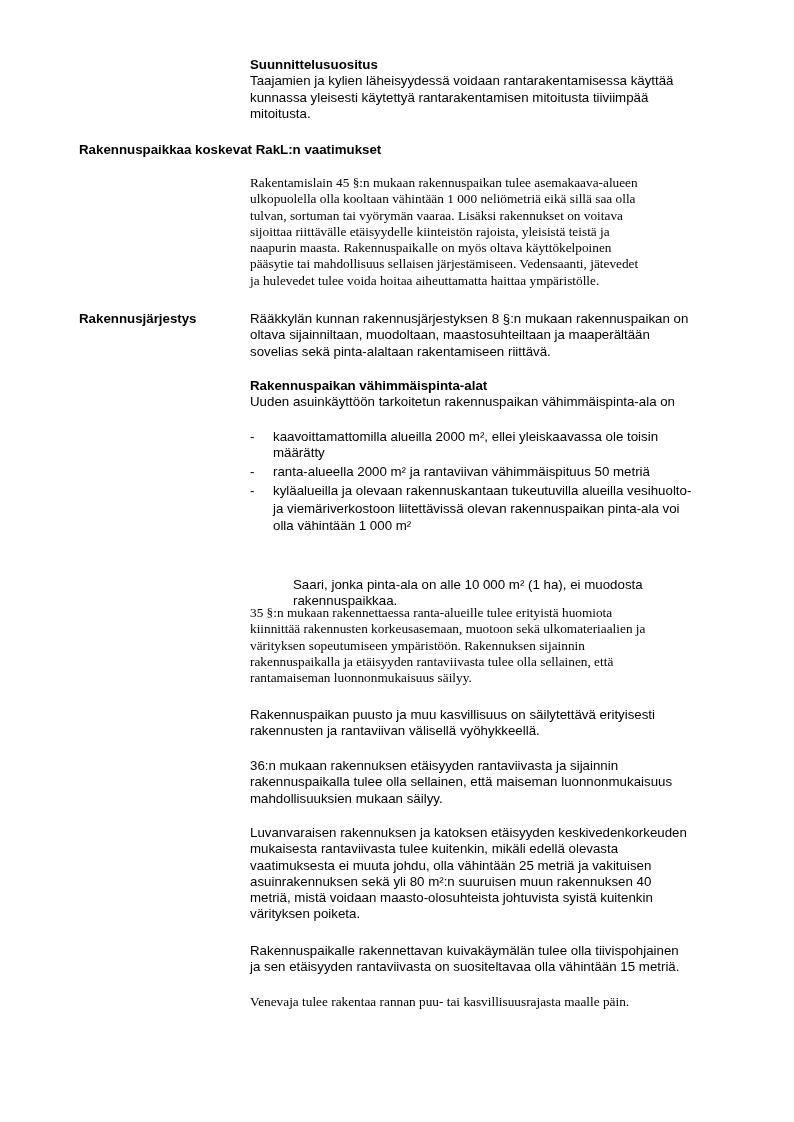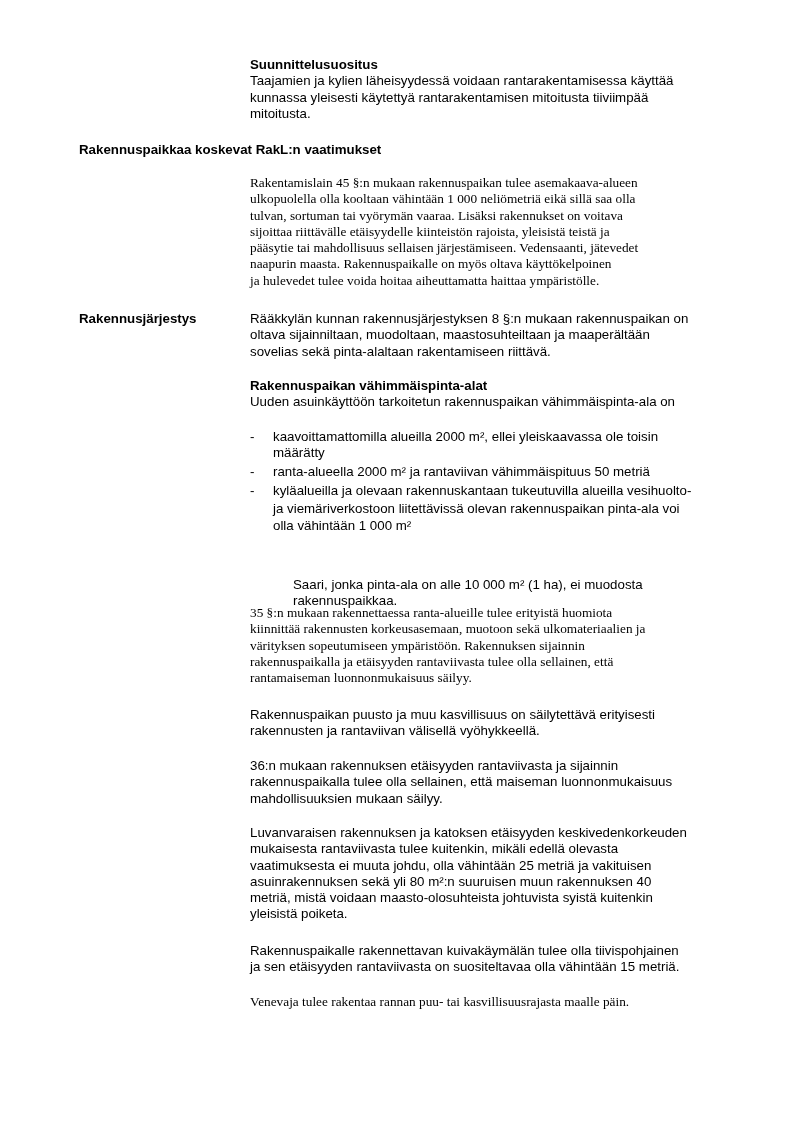--- a/index.html
+++ b/index.html
@@ -24,22 +24,22 @@
   <span class="line">mitoitusta.</span>
 </div>
 
 <div class="blk left bold" style="top:142px;">Rakennuspaikkaa koskevat RakL:n vaatimukset</div>
 
 <div class="blk right" style="top:175px;font-family:Liberation Serif, serif;">
   <span class="line">Rakentamislain 45 §:n mukaan rakennuspaikan tulee asemakaava-alueen</span>
   <span class="line">ulkopuolella olla kooltaan vähintään 1 000 neliömetriä eikä sillä saa olla</span>
   <span class="line">tulvan, sortuman tai vyörymän vaaraa. Lisäksi rakennukset on voitava</span>
   <span class="line">sijoittaa riittävälle etäisyydelle kiinteistön rajoista, yleisistä teistä ja</span>
+  <span class="line">naapurin maasta. Rakennuspaikalle on myös oltava käyttökelpoinen</span>
   <span class="line">pääsytie tai mahdollisuus sellaisen järjestämiseen. Vedensaanti, jätevedet</span>
-  <span class="line">naapurin maasta. Rakennuspaikalle on myös oltava käyttökelpoinen</span>
   <span class="line">ja hulevedet tulee voida hoitaa aiheuttamatta haittaa ympäristölle.</span>
 </div>
 
 <div class="blk left bold" style="top:311px;">Rakennusjärjestys</div>
 <div class="blk right" style="top:311px;">
   <span class="line">Rääkkylän kunnan rakennusjärjestyksen 8 §:n mukaan rakennuspaikan on</span>
   <span class="line">oltava sijainniltaan, muodoltaan, maastosuhteiltaan ja maaperältään</span>
   <span class="line">sovelias sekä pinta-alaltaan rakentamiseen riittävä.</span>
 </div>
 
@@ -93,21 +93,21 @@
   <span class="line">rakennuspaikalla tulee olla sellainen, että maiseman luonnonmukaisuus</span>
   <span class="line">mahdollisuuksien mukaan säilyy.</span>
 </div>
 
 <div class="blk right" style="top:825px;">
   <span class="line">Luvanvaraisen rakennuksen ja katoksen etäisyyden keskivedenkorkeuden</span>
   <span class="line">mukaisesta rantaviivasta tulee kuitenkin, mikäli edellä olevasta</span>
   <span class="line">vaatimuksesta ei muuta johdu, olla vähintään 25 metriä ja vakituisen</span>
   <span class="line">asuinrakennuksen sekä yli 80 m²:n suuruisen muun rakennuksen 40</span>
   <span class="line">metriä, mistä voidaan maasto-olosuhteista johtuvista syistä kuitenkin</span>
-  <span class="line">yleisistä poiketa.</span>
+  <span class="line">värityksen poiketa.</span>
 </div>
 
 <div class="blk right" style="top:943px;">
   <span class="line">Rakennuspaikalle rakennettavan kuivakäymälän tulee olla tiivispohjainen</span>
   <span class="line">ja sen etäisyyden rantaviivasta on suositeltavaa olla vähintään 15 metriä.</span>
 </div>
 
 <div class="blk right" style="top:994px;font-family:Liberation Serif, serif;">
   <span class="line">Venevaja tulee rakentaa rannan puu- tai kasvillisuusrajasta maalle päin.</span>
 </div>

